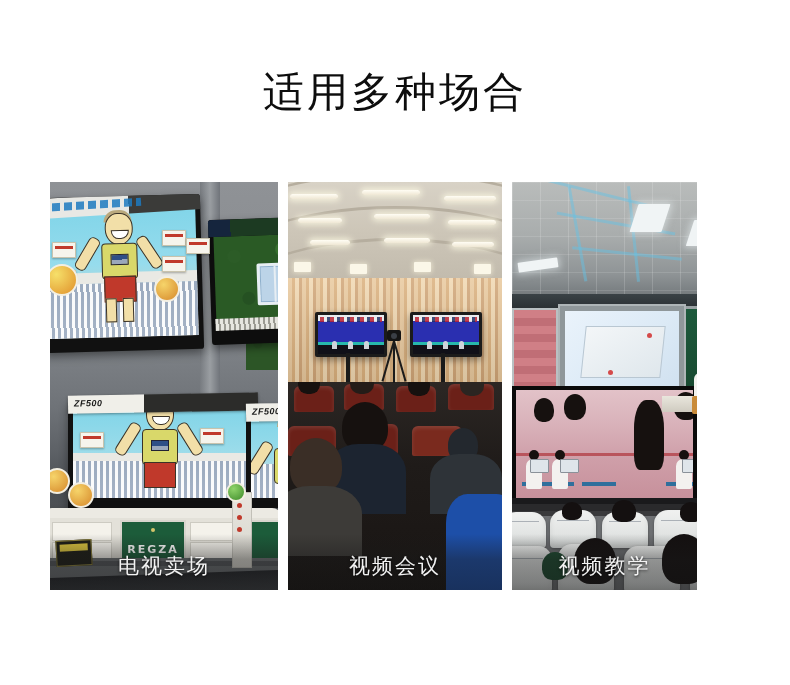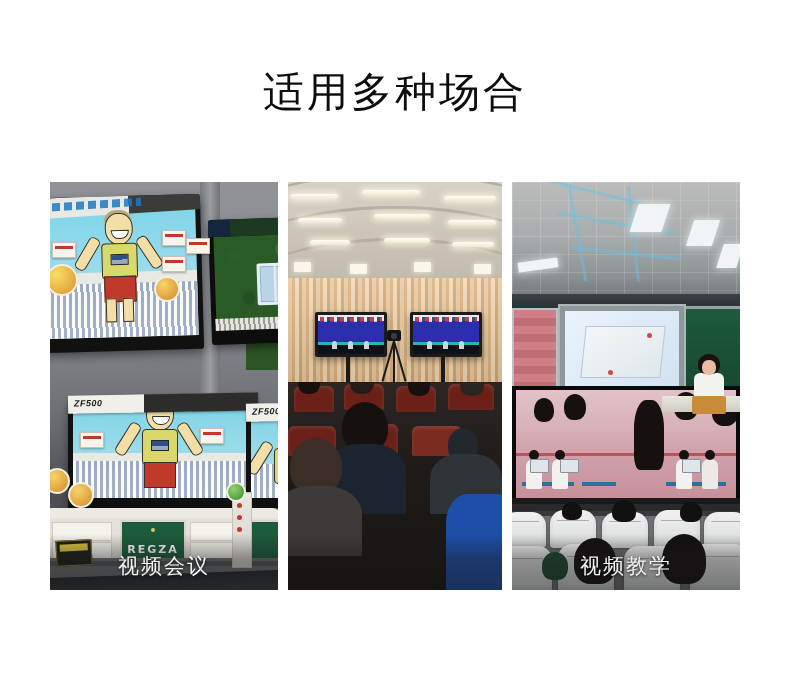--- a/index.html
+++ b/index.html
@@ -40,21 +40,21 @@
     display: flex;
     gap: 10px;
   }
   .panel {
     position: relative;
     overflow: hidden;
     background: #ec4899;
   }
   .panel.p1 { width: 228px; }
   .panel.p2 { width: 214px; }
-  .panel.p3 { width: 228px; }
+  .panel.p3 { width: 185px; }
 
   .scene {
     position: absolute;
     inset: 0;
     overflow: hidden;
   }
 
   .caption-band {
     position: absolute;
     left: 0;
@@ -627,21 +627,21 @@
       <div class="s1-tag" style="left:136px;top:56px"></div>
       <div class="s1-tag" style="left:30px;top:250px"></div>
       <div class="s1-tag" style="left:150px;top:246px"></div>
       <div class="s1-round" style="left:104px;top:94px"></div>
       <div class="s1-round" style="left:-6px;top:286px"></div>
       <div class="s1-round" style="left:18px;top:300px"></div>
       <div class="s1-round" style="left:176px;top:300px;width:16px;height:16px;background:radial-gradient(circle at 35% 30%,#8fd46a,#3d8a2a)"></div>
       <div class="s1-round" style="left:-4px;top:82px;width:28px;height:28px;background:radial-gradient(circle at 30% 30%,#f6e06a,#e0902a)"></div>
     </div>
     <div class="caption-band"></div>
-    <div class="caption-text">视频会议</div>
+    <div class="caption-text">电视卖场</div>
   </div>
 
   <div class="panel p2">
     <div class="scene">
       <div class="s2-ceiling">
         <div class="s2-arc" style="top:-40px;height:120px"></div>
         <div class="s2-arc" style="top:-10px;height:130px"></div>
         <div class="s2-arc" style="top:24px;height:140px"></div>
         <div class="s2-arc" style="top:56px;height:150px"></div>
 
@@ -709,20 +709,21 @@
         <div class="head-blob" style="left:2px;top:56px;width:52px;height:56px;background:#3a2e26"></div>
         <div class="shoulder-blob" style="left:-14px;top:104px;width:88px;height:70px;background:#3d3b38"></div>
 
         <div class="head-blob" style="left:160px;top:46px;width:30px;height:34px;background:#23282e"></div>
         <div class="shoulder-blob" style="left:142px;top:72px;width:72px;height:60px;background:#2e3338"></div>
 
         <div class="shoulder-blob" style="left:158px;top:112px;width:72px;height:96px;background:#1d4fa8;border-radius:30% 30% 0 0"></div>
       </div>
     </div>
     <div class="caption-band"></div>
+    <div class="caption-text">视频会议</div>
   </div>
 
   <div class="panel p3">
     <div class="scene">
       <div class="s3-ceiling">
         <div class="s3-grid"></div>
         <div class="s3-beam" style="left:28px;top:10px;width:120px;height:3px;transform:rotate(14deg)"></div>
         <div class="s3-beam" style="left:44px;top:40px;width:120px;height:3px;transform:rotate(10deg)"></div>
         <div class="s3-beam" style="left:60px;top:70px;width:110px;height:3px;transform:rotate(6deg)"></div>
         <div class="s3-beam" style="left:64px;top:4px;width:3px;height:96px;transform:rotate(-10deg)"></div>

